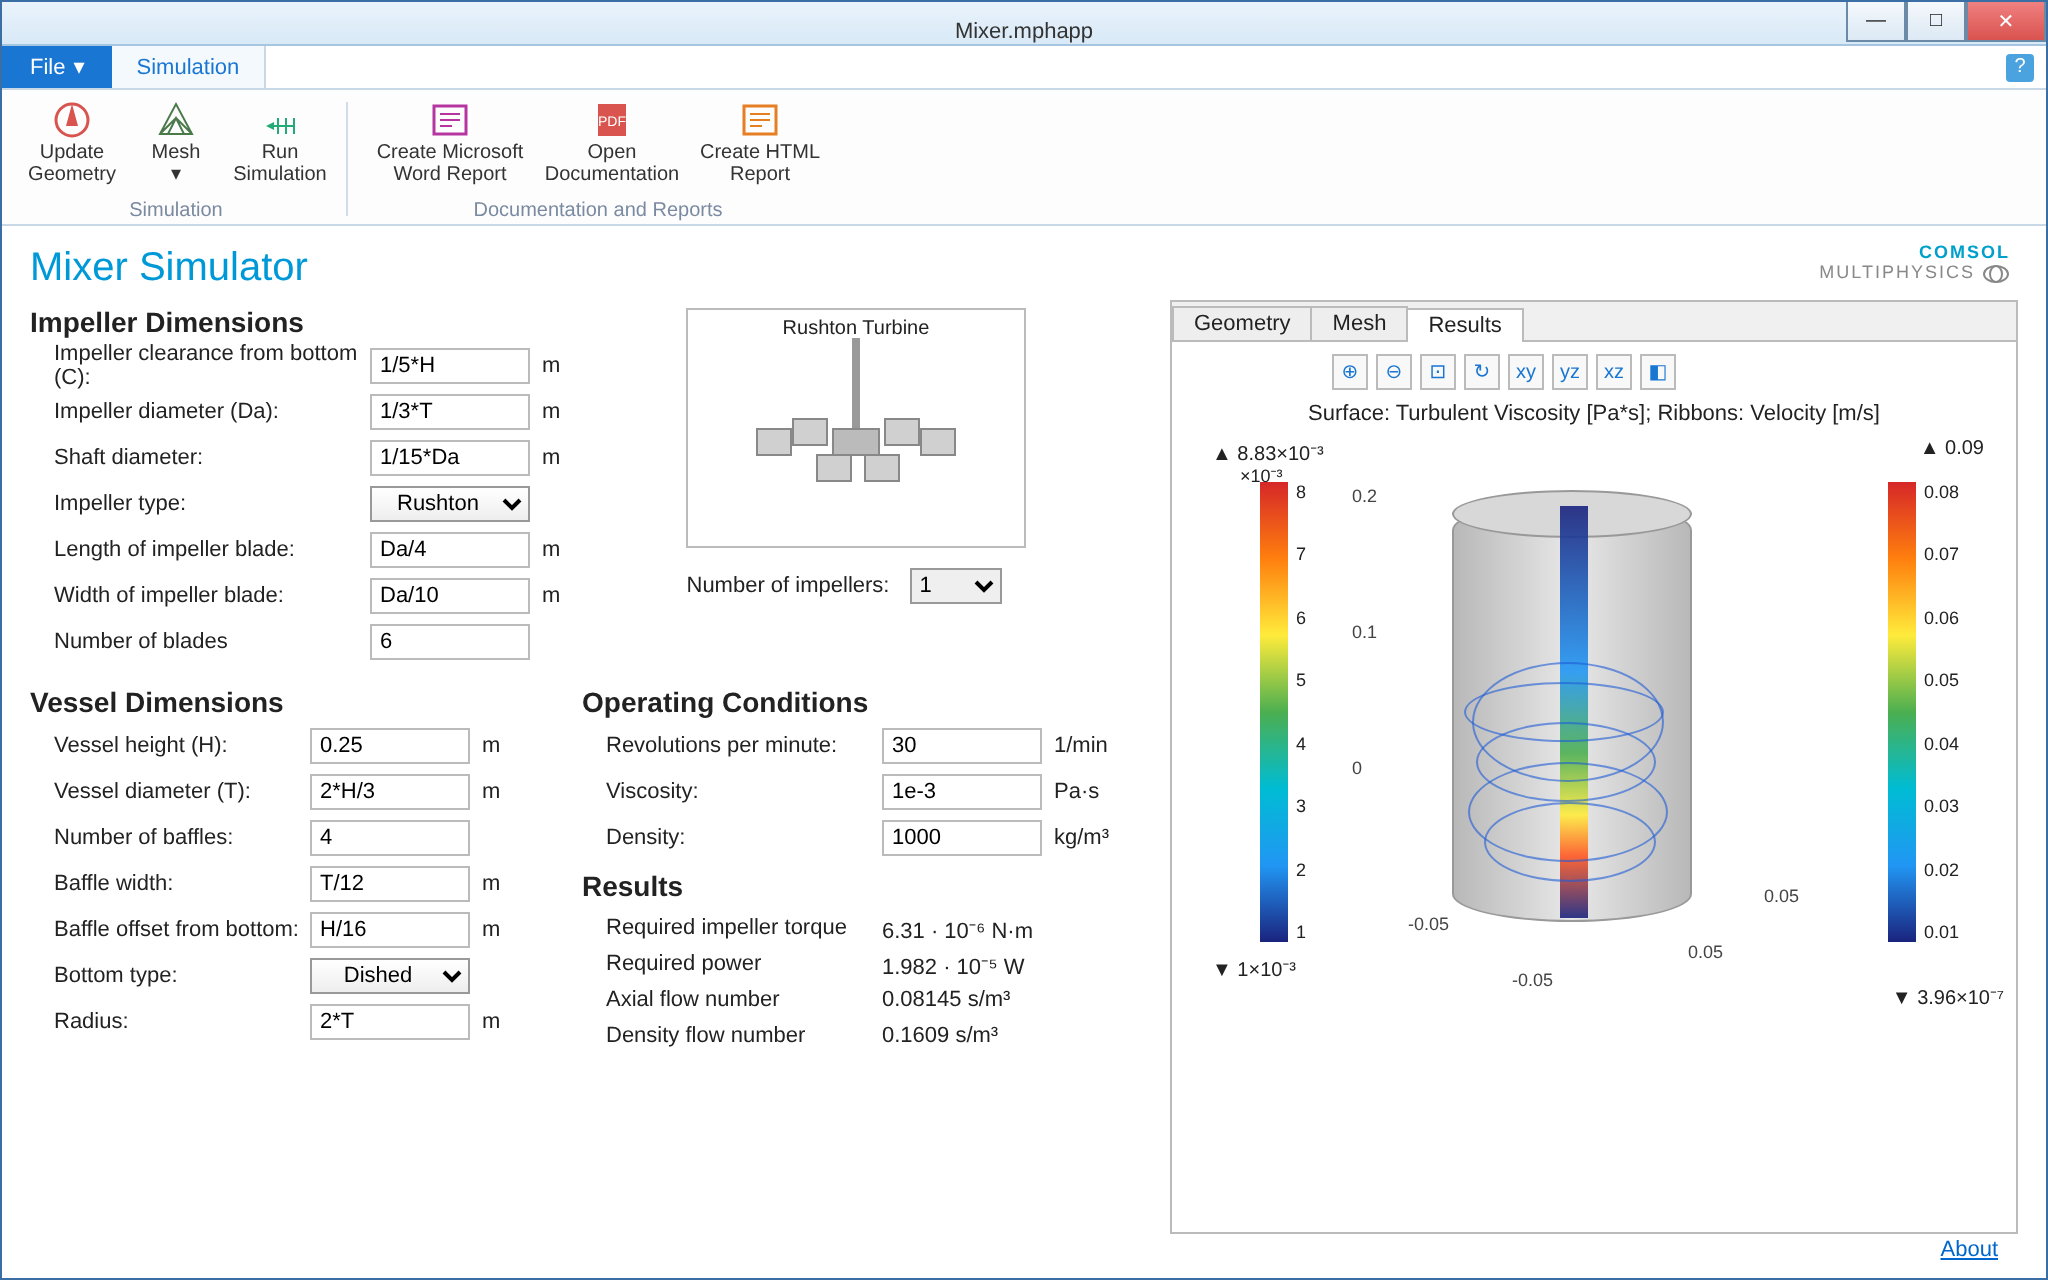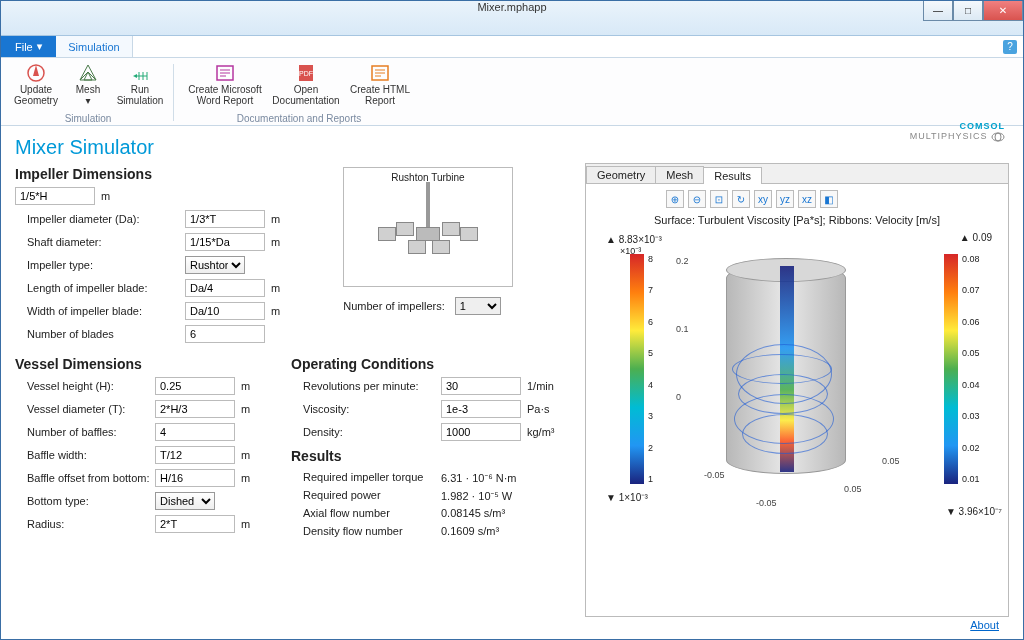--- a/index.html
+++ b/index.html
@@ -1,18 +1,18 @@
 <!DOCTYPE html>
 <html><head>
 <meta charset="utf-8">
 <style>
   * { box-sizing: border-box; margin: 0; padding: 0; font-family: "Segoe UI", Tahoma, sans-serif; }
   body { background: #d4e7f5; font-size: 11px; color: #222; }
   .window { width: 1024px; height: 640px; margin: 0 auto; border: 1px solid #3a6ea5; background: #fff; display:flex; flex-direction:column; position:relative;}
-  .titlebar { height: 35px; background: linear-gradient(to bottom,#eaf3fb,#d8e9f7); border-bottom:1px solid #a6c5e0; display:flex; align-items:flex-start; justify-content:center; position:relative;}
+  .titlebar { height: 22px; background: linear-gradient(to bottom,#eaf3fb,#d8e9f7); border-bottom:1px solid #a6c5e0; display:flex; align-items:flex-end; justify-content:center; position:relative;}
   .titlebar .title { font-size:11px; color:#333; }
   .winbtns { position:absolute; right:0; top:0; display:flex; height:22px;}
   .winbtn { width:30px; height:20px; border:1px solid #6a8aa8; border-top:none; display:flex; align-items:center; justify-content:center; font-size:10px; background:linear-gradient(#f4f8fc,#dce9f4);}
   .winbtn.close { background:linear-gradient(#f08080,#d9534f); color:white; width:40px;}
   .menubar { height:22px; background:#fff; display:flex; align-items:stretch; border-bottom:1px solid #c8d8e6;}
   .filebtn { background:#1976d2; color:#fff; padding:0 14px; display:flex; align-items:center; font-size:11px; gap:4px;}
   .tabbtn { padding:0 12px; display:flex; align-items:center; color:#1976d2; border-right:1px solid #c8d8e6; background:#f4f9fe;}
   .helpbox { margin-left:auto; width:14px; height:14px; background:#4aa3df; color:#fff; font-size:10px; display:flex; align-items:center; justify-content:center; align-self:center; margin-right:6px; border-radius:2px;}
   .ribbon { height:68px; background:#fdfdfe; border-bottom:1px solid #c8d8e6; display:flex; padding:2px 6px 0;}
   .rgroup { display:flex; flex-direction:column; align-items:center; padding:0 4px; }
@@ -30,21 +30,21 @@
   .logo .l1 { color:#00a0cc; font-weight:600;}
   .logo .l2 { color:#888;}
   .mainrow { display:flex; gap:10px; flex:1; overflow:hidden;}
   .leftcol { width:560px; display:flex; flex-direction:column;}
   .sechead { font-weight:600; font-size:14px; margin:3px 0 4px;}
   .fieldrow { display:flex; align-items:center; height:20px; margin-bottom:3px;}
   .fieldrow .flabel { width:170px; padding-left:12px; font-size:11px;}
   .fieldrow .flabel.short { width:140px;}
   .fieldrow .flabel.med { width:150px;}
   .fieldrow input.val { width:80px; height:18px; border:1px solid #bbb; padding:0 4px; font-size:11px; background:#fff;}
-  .fieldrow select.val { width:60px; height:18px; border:1px solid #999; font-size:11px; background:linear-gradient(#fff,#eee);}
+  .fieldrow select.val { width:80px; height:18px; border:1px solid #999; font-size:11px; background:linear-gradient(#fff,#eee);text-align:center;}
   .fieldrow .unit { width:40px; padding-left:6px; font-size:11px;}
   .toprow { display:flex; gap:12px;}
   .impcol { width:300px;}
   .diagramcol { width:190px; display:flex; flex-direction:column; align-items:center; padding-top:4px;}
   .diagbox { width:170px; height:120px; border:1px solid #bbb; background:#fff; display:flex; align-items:center; justify-content:center; position:relative;margin-left:12px;}
   .diagbox .dtitle { position:absolute; top:4px; font-size:10px;}
   .nimp { display:flex; align-items:center; gap:10px; margin-top:10px; font-size:11px;}
   .nimp select { width:46px; height:18px; border:1px solid #999; font-size:11px;}
   .botrow { display:flex; gap:16px; margin-top:6px;}
   .vescol { width:260px;}
@@ -189,20 +189,21 @@
           <ellipse cx="7" cy="5" rx="3" ry="4" fill="none" stroke="#888"></ellipse>
         </svg>
     </div>
 
     <div class="mainrow">
       <div class="leftcol">
         <div class="toprow">
           <div class="impcol">
             <div class="sechead">Impeller Dimensions</div>
             <div class="fieldrow">
+                <div class="flabel">Impeller clearance from bottom (C):</div>
                 <input class="val" value="1/5*H" style="">
                 <div class="unit">m</div>
               </div>
             <div class="fieldrow">
                 <div class="flabel">Impeller diameter (Da):</div>
                 <input class="val" value="1/3*T" style="">
                 <div class="unit">m</div>
               </div>
             <div class="fieldrow">
                 <div class="flabel">Shaft diameter:</div>

